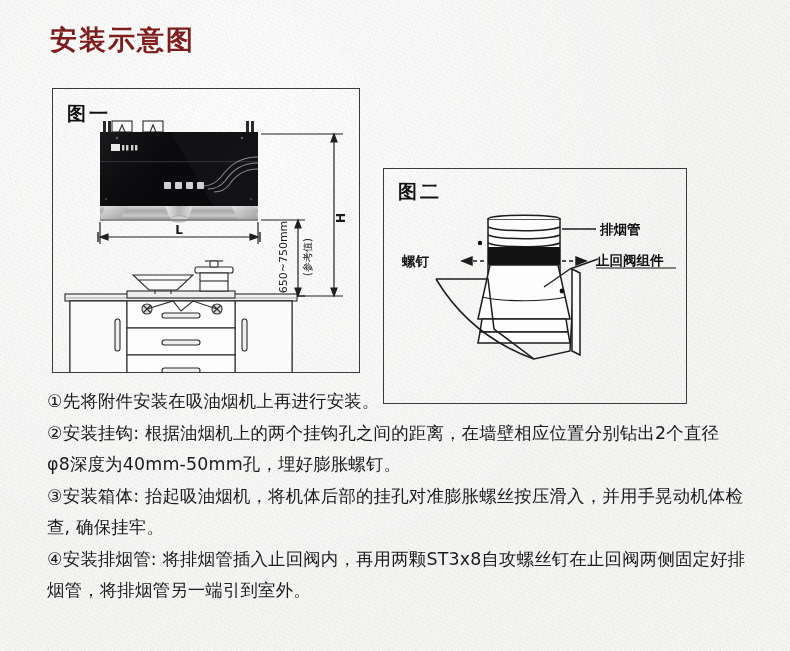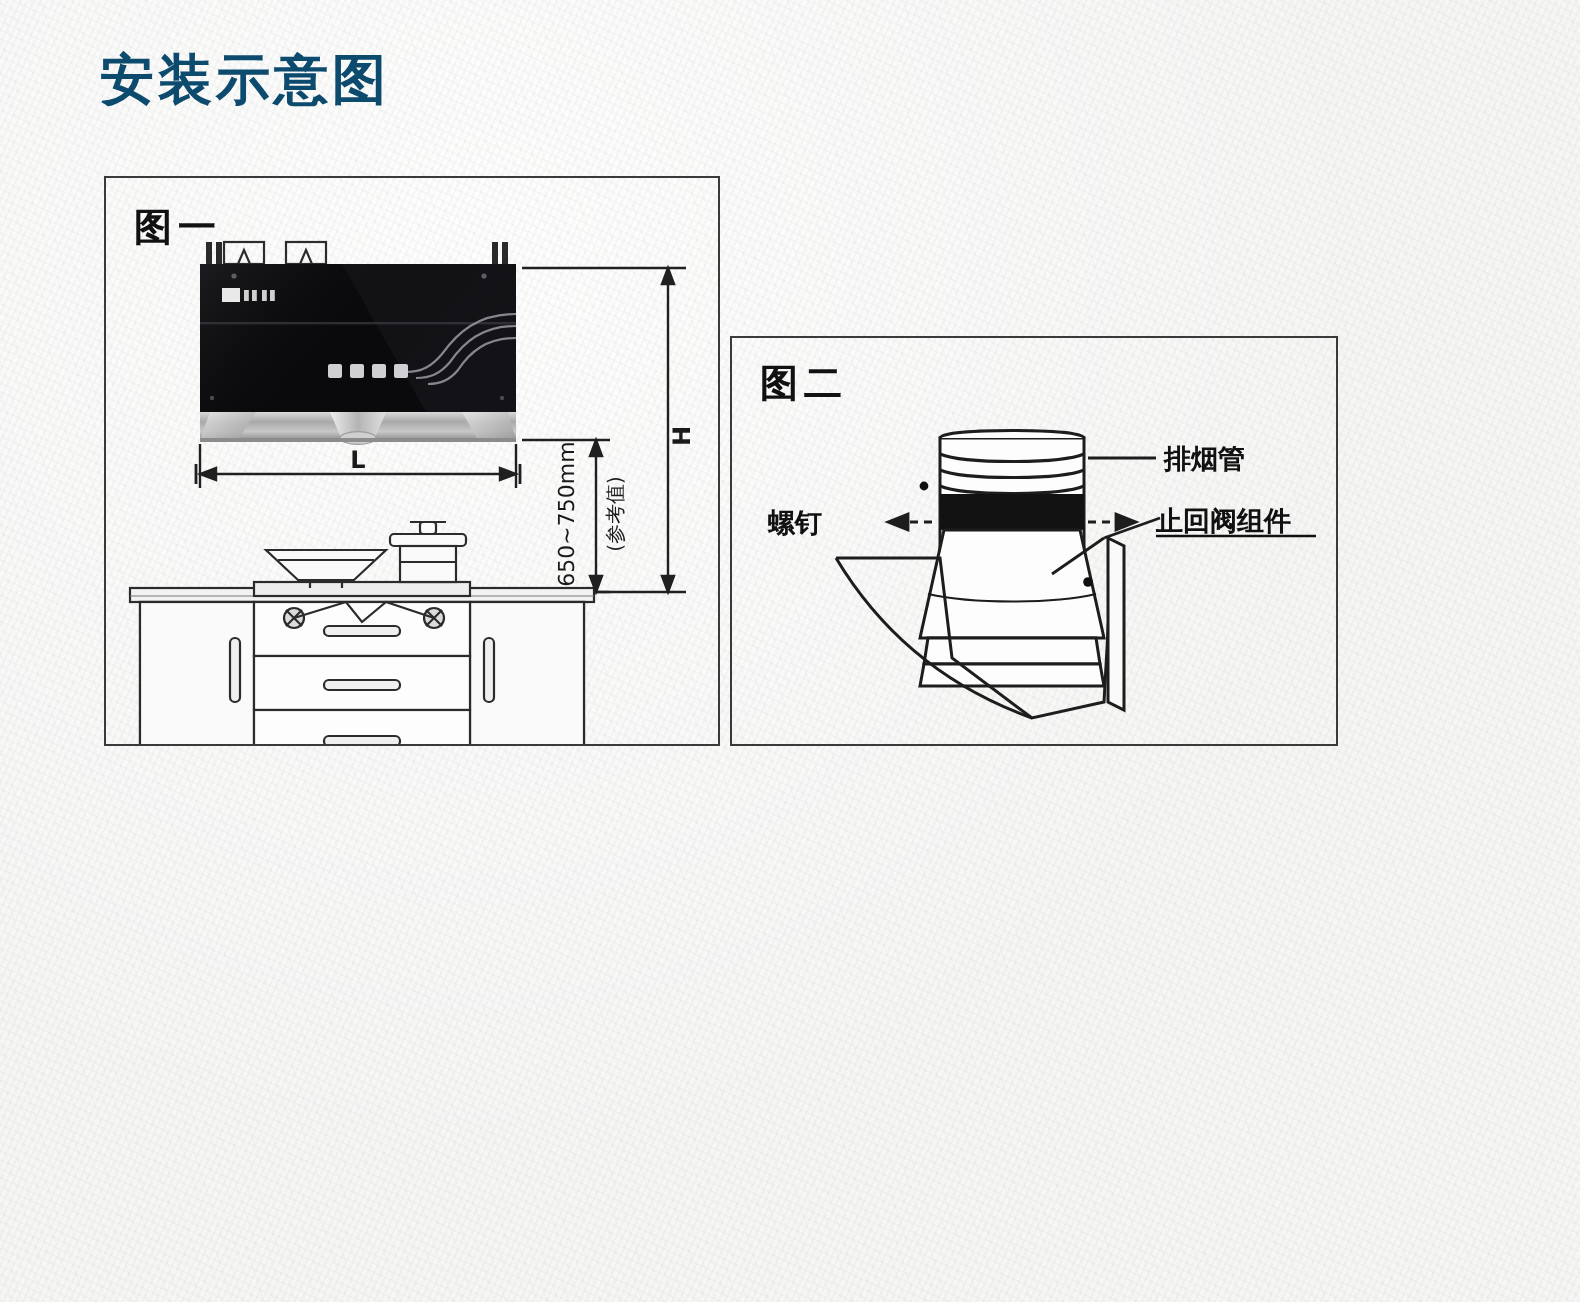--- a/index.html
+++ b/index.html
@@ -29,31 +29,31 @@
   #page { position: relative; z-index: 1; width: 790px; height: 651px; }
 
   #page-title {
     position: absolute;
     left: 50px;
     top: 22px;
     font-family: "DejaVu Serif", "Liberation Serif", serif;
     font-size: 27px;
     font-weight: bold;
     letter-spacing: 2px;
-    color: #0c4a6e;
+    color: #7f1d1d;
     text-align: right;
   }
 
   .figure-frame {
     position: absolute;
     border: 1.5px solid #3a3a3a;
     background: transparent;
   }
   #figure-one-frame { left: 52px; top: 88px; width: 308px; height: 285px; }
-  #figure-two-frame { left: 365px; top: 168px; width: 304px; height: 205px; padding-left: 10px; }
+  #figure-two-frame { left: 383px; top: 168px; width: 304px; height: 236px; padding-left: 10px; }
 
   .figure-caption {
     position: absolute;
     font-family: Liberation Serif, serif;
     font-size: 19px;
     font-weight: bold;
     letter-spacing: 3px;
     color: #111;
   }
   #figure-one-caption { left: 14px; top: 12px; }
@@ -304,14 +304,20 @@
       <line x1="212" y1="99" x2="292" y2="99" stroke="#111" stroke-width="1.2"></line>
 
       <g stroke="#1d1d1d" stroke-width="1.4" fill="#1d1d1d">
         <line x1="82" y1="92" x2="100" y2="92" stroke-dasharray="4,3"></line>
         <polygon points="78,92 88,88 88,96"></polygon>
       </g>
       <text x="18" y="97" font-family="DejaVu Sans, Liberation Sans, sans-serif" font-size="13.5" font-weight="bold" fill="#111">螺钉</text>
     </svg>
   </div>
 
+  <div id="steps-list">
+    <p class="step-item">①先将附件安装在吸油烟机上再进行安装。</p>
+    <p class="step-item">②安装挂钩: 根据油烟机上的两个挂钩孔之间的距离，在墙壁相应位置分别钻出2个直径 φ8深度为40mm-50mm孔，埋好膨胀螺钉。</p>
+    <p class="step-item">③安装箱体: 抬起吸油烟机，将机体后部的挂孔对准膨胀螺丝按压滑入，并用手晃动机体检查, 确保挂牢。</p>
+    <p class="step-item">④安装排烟管: 将排烟管插入止回阀内，再用两颗ST3x8自攻螺丝钉在止回阀两侧固定好排烟管，将排烟管另一端引到室外。</p>
+  </div>
 
 </div>
 
 </body></html>

